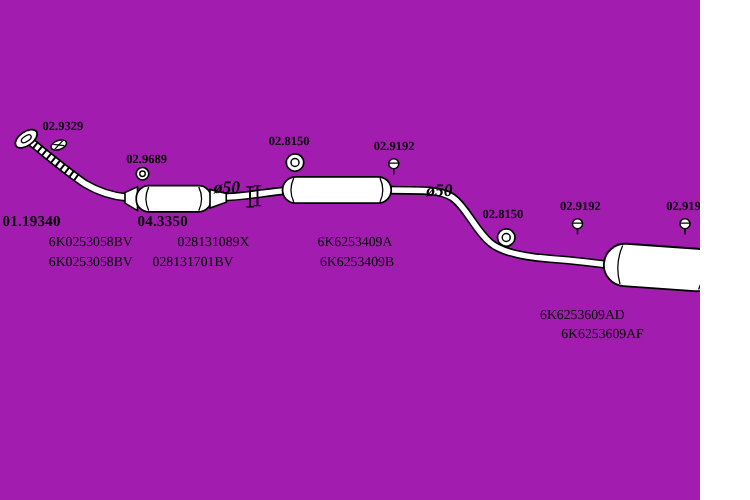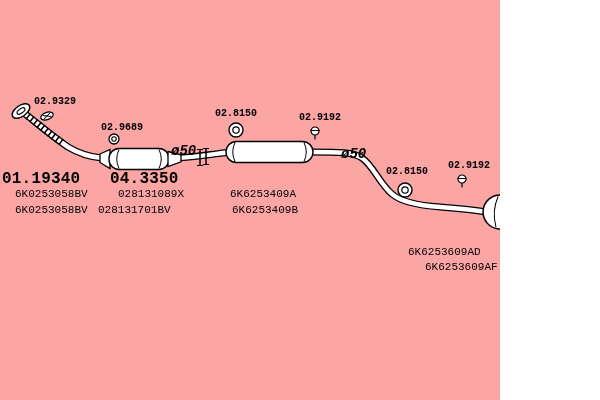--- a/index.html
+++ b/index.html
@@ -1,21 +1,21 @@
 <!DOCTYPE html>
 <html><head>
 <meta charset="utf-8">
 <style>
   html,body{margin:0;padding:0;background:#fff;}
-  .stage{position:relative;width:500px;height:400px;background:#fca5a5;overflow:hidden;
-         font-family:Liberation Mono, monospace;color:#000;}
+  .stage{position:relative;width:560px;height:400px;background:#a21caf;overflow:hidden;
+         font-family:Liberation Serif, serif;color:#000;}
   .stage svg{position:absolute;left:0;top:0;}
   .lbl{position:absolute;white-space:nowrap;}
-  .part-num{font-size:16px;font-weight:bold;letter-spacing:.2px;}
-  .ref{font-size:11px;}
+  .part-num{font-size:12px;font-weight:bold;letter-spacing:.2px;}
+  .ref{font-size:11px;margin-left:24px;}
   .fit{font-size:10px;font-weight:bold;}
   .dia{font-size:14px;font-weight:bold;font-style:italic;}
   .codebox{position:absolute;left:2px;top:351px;width:147px;height:19px;
            border:1.6px solid #000;font-size:12px;line-height:19px;padding-left:6px;}
 </style>
 </head>
 <body>
 
 <div class="stage">
 

